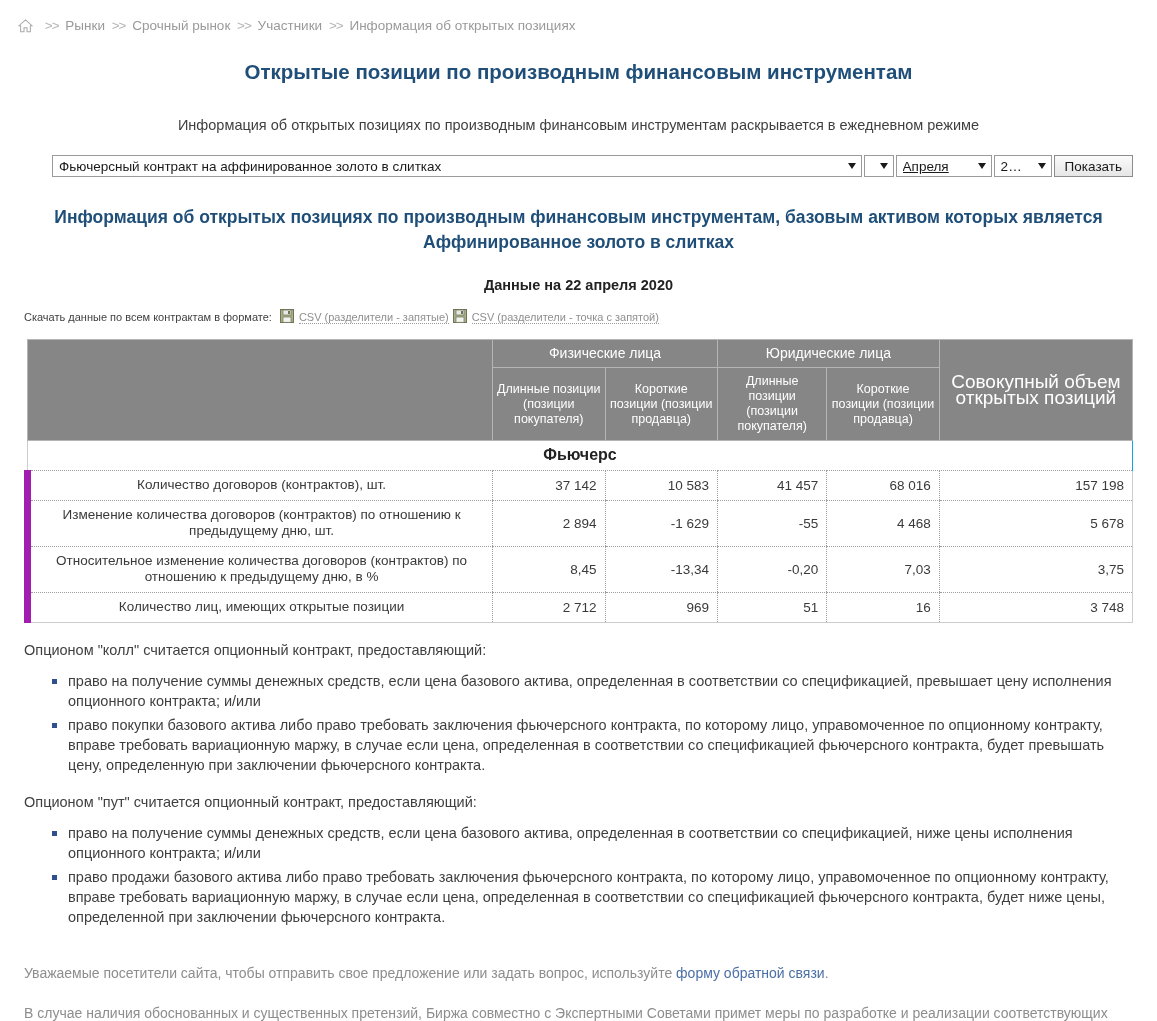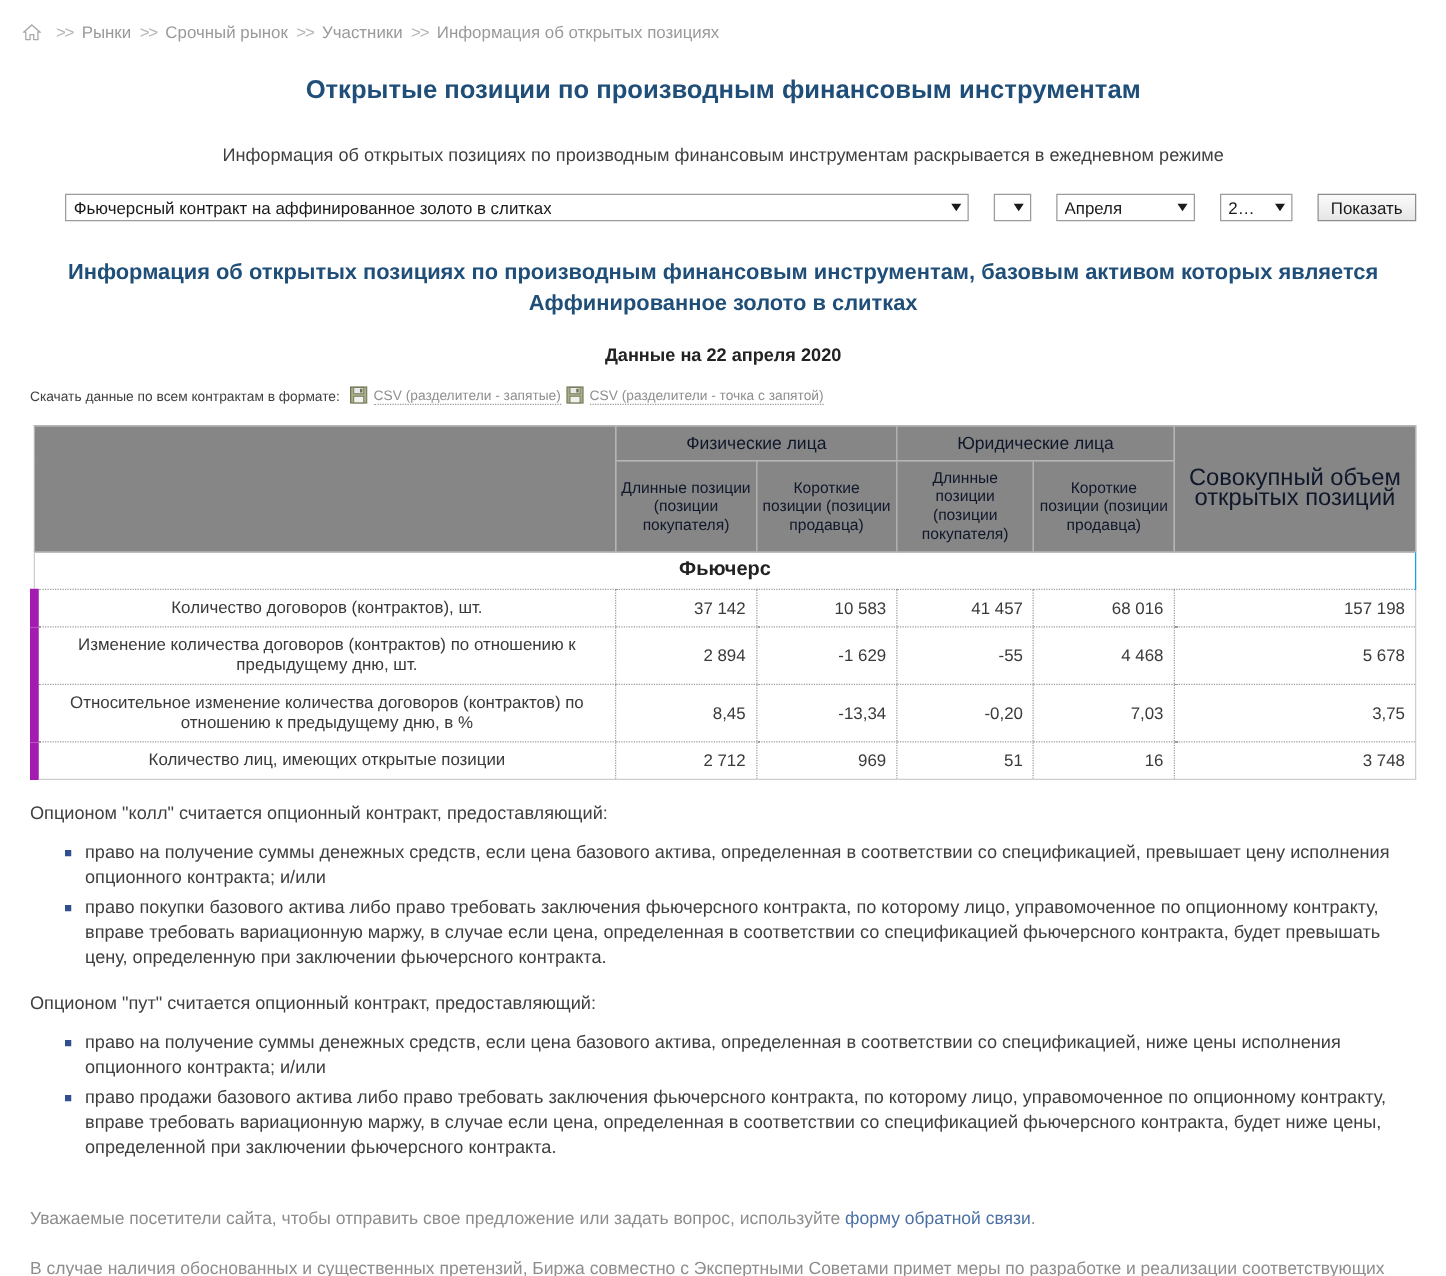--- a/index.html
+++ b/index.html
@@ -57,21 +57,21 @@
     margin: 32px 0 0 0;
     padding: 0 40px;
   }
 
   
   .controls {
     margin: 22px 0 4px 0;
     padding: 0 24px 0 52px;
     display: flex;
     align-items: flex-end;
-    gap: 20px;
+    gap: 2px;
   }
   .select-box {
     position: relative;
     display: inline-flex;
     align-items: center;
     background: #ffffff;
     border: 1px solid #9b9b9b;
     height: 22px;
     box-sizing: border-box;
     font-size: 13.5px;
@@ -79,21 +79,21 @@
     padding: 0 22px 0 6px;
     cursor: pointer;
     white-space: nowrap;
     overflow: hidden;
   }
   .select-box.contract {
     flex: 1 1 auto;
     min-width: 0;
   }
   .select-box.day    { width: 27px; }
-  .select-box.month  { width: 111px; }
+  .select-box.month  { width: 96px; text-decoration: underline; }
   .select-box.year   { width: 58px; }
   .select-box .caret {
     position: absolute;
     right: 5px;
     top: 50%;
     transform: translateY(-50%);
     width: 0; height: 0;
     border-left: 4.5px solid transparent;
     border-right: 4.5px solid transparent;
     border-top: 6px solid #1a1a1a;
@@ -166,21 +166,21 @@
     table-layout: fixed;
     font-size: 13px;
   }
   .positions-table th,
   .positions-table td {
     padding: 0;
     vertical-align: middle;
   }
   .positions-table thead th {
     background: #868686;
-    color: #0f172a;
+    color: #ffffff;
     font-weight: normal;
     text-align: center;
     border: 1px solid #b5b5b5;
     line-height: 15px;
     padding: 6px 4px;
   }
   .positions-table thead th.blank {
     border-left: 1px solid #b5b5b5;
     border-top: 1px solid #b5b5b5;
     border-bottom: 1px solid #b5b5b5;

